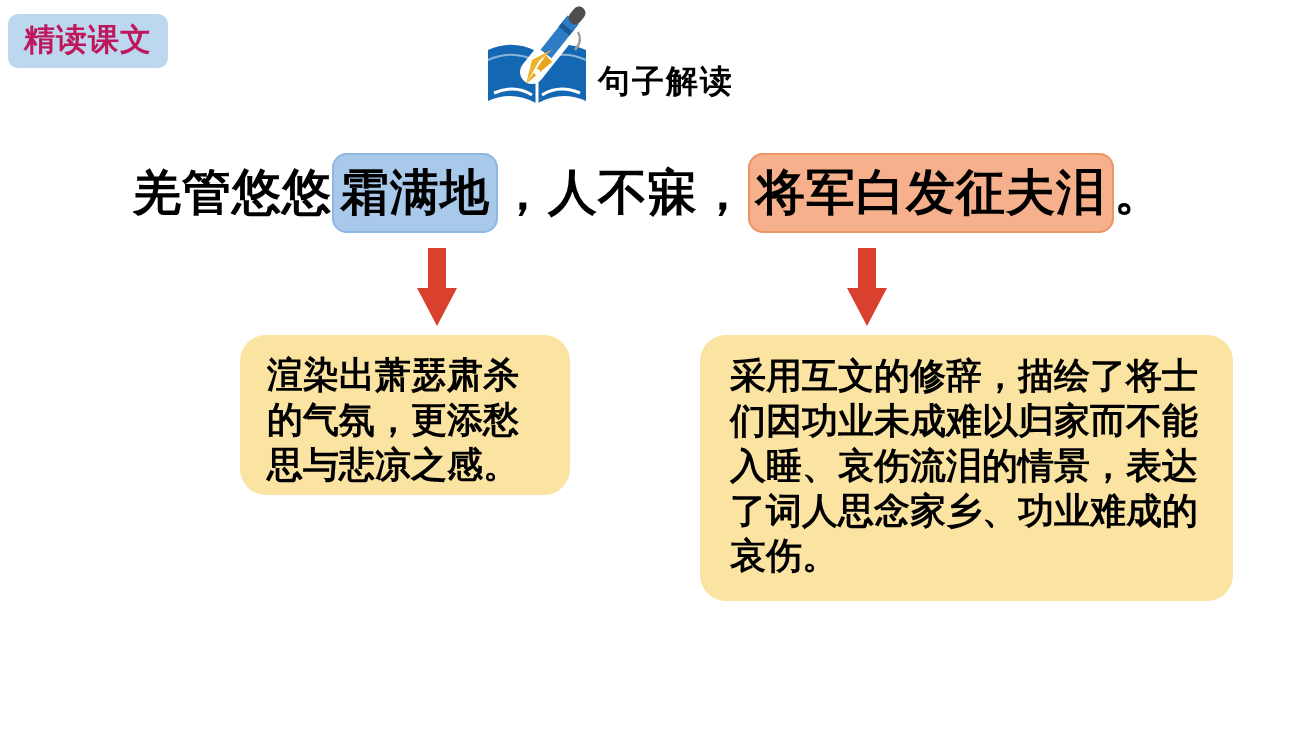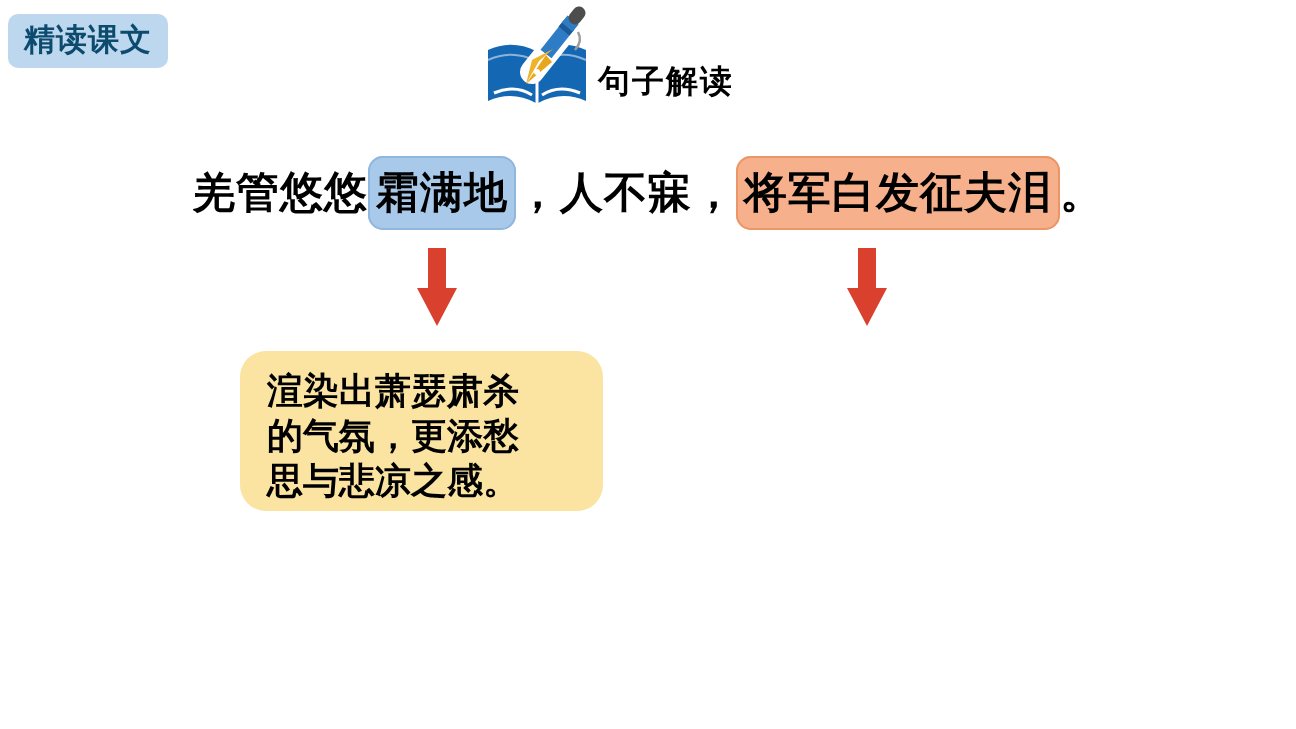--- a/index.html
+++ b/index.html
@@ -21,21 +21,21 @@
   .badge {
     position: absolute;
     left: 8px;
     top: 14px;
     background: #bdd7ee;
     border-radius: 10px;
     padding: 5px 16px 7px 16px;
     font-size: 31px;
     font-weight: bold;
     letter-spacing: 1px;
-    color: #0c4a6e;
+    color: #be185d;
   }
 
   
   .header-icon {
     position: absolute;
     left: 480px;
     top: 4px;
     width: 114px;
     height: 116px;
   }
@@ -48,21 +48,21 @@
     letter-spacing: 2px;
   }
 
   
   .sentence {
     position: absolute;
     left: 0;
     top: 152px;
     width: 1296px;
     text-align: center;
-    font-size: 43px;
+    font-size: 49px;
     font-weight: bold;
     white-space: nowrap;
     line-height: 80px;
     letter-spacing: 1px;
   }
   .hl {
     padding: 10px 6px 12px 6px;
     border-radius: 15px;
   }
   .hl-blue {
@@ -90,22 +90,22 @@
     border-radius: 26px;
     font-size: 36px;
     font-weight: bold;
     line-height: 45px;
     white-space: pre-line;
     color: #000000;
     box-sizing: border-box;
   }
   .note-left {
     left: 240px;
-    top: 351px;
-    width: 363px;
+    top: 335px;
+    width: 330px;
     height: 160px;
     padding: 17px 0 0 27px;
   }
   .note-right {
     left: 700px;
     top: 335px;
     width: 533px;
     height: 266px;
     padding: 18px 0 0 30px;
   }
@@ -150,14 +150,19 @@
   </svg>
 
   <svg class="arrow arrow-right" viewBox="0 0 40 78" aria-hidden="true">
     <polygon points="11,0 29,0 29,40 40,40 20,78 0,40 11,40" fill="#d9402e"></polygon>
   </svg>
 
   <div class="note note-left">渲染出萧瑟肃杀
 的气氛，更添愁
 思与悲凉之感。</div>
 
+  <div class="note note-right">采用互文的修辞，描绘了将士
+们因功业未成难以归家而不能
+入睡、哀伤流泪的情景，表达
+了词人思念家乡、功业难成的
+哀伤。</div>
 
 </div>
 
 </body></html>

